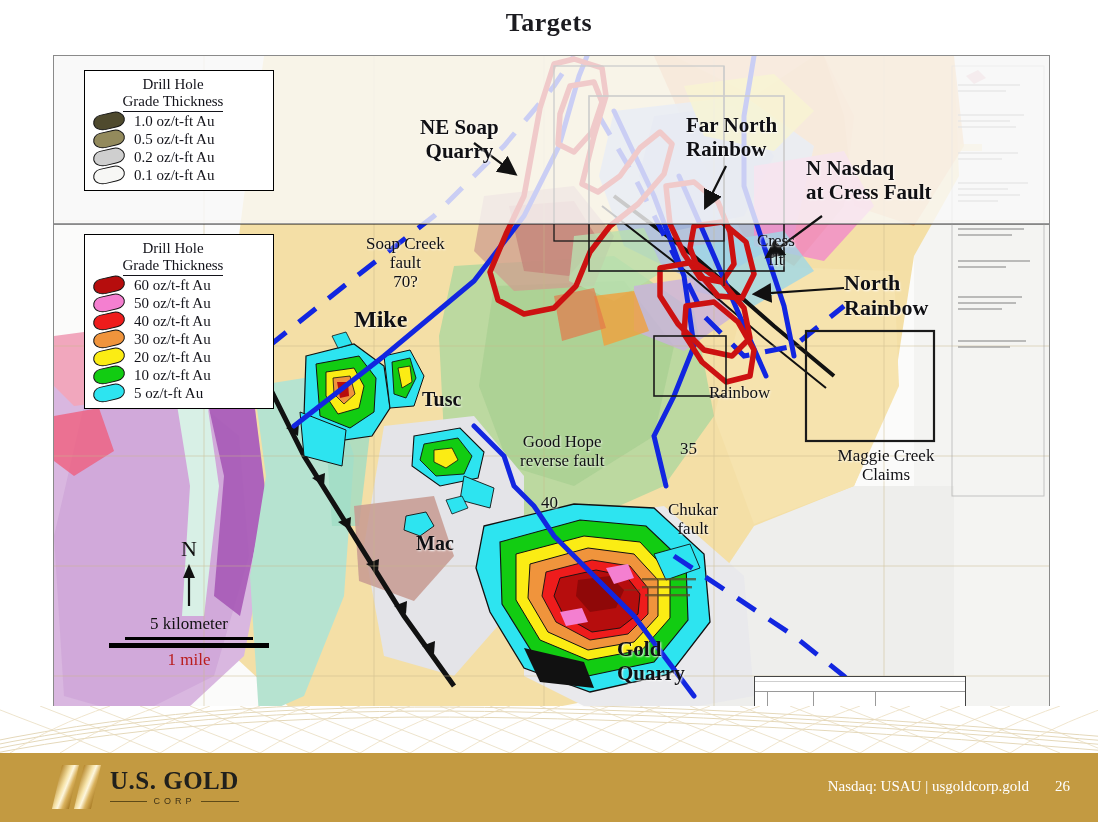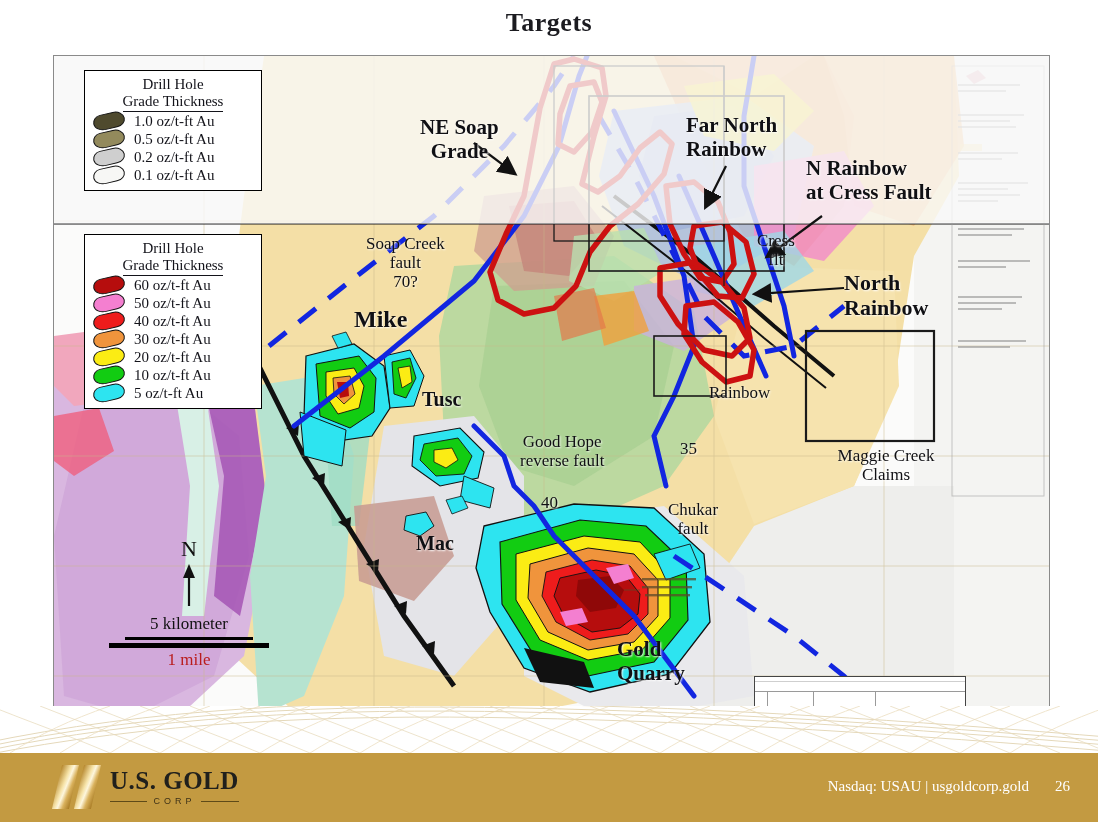--- a/index.html
+++ b/index.html
@@ -23,21 +23,21 @@
   #geology-canvas{position:absolute;left:0;top:0;width:995px;height:665px;}
   
   #top-overlay{
     position:absolute;left:0;top:0;width:995px;height:167px;
     background:rgba(249,249,249,.80);
     border-bottom:1px solid #9a9a9a;
   }
   
   .legend-box{
     position:absolute;background:#ffffff;border:1.5px solid #000;
-    padding:5px 8px 6px 8px;
+    padding:5px 20px 6px 8px;
   }
   .legend-title{
     text-align:center;font-size:15px;color:#13131a;line-height:1.15;
   }
   .legend-title .ul{border-bottom:1.2px solid #13131a;display:inline-block;}
   .legend-row{display:flex;align-items:center;gap:9px;margin-top:1px;}
   .legend-label{font-size:15px;color:#13131a;white-space:nowrap;}
   .pill{
     width:30px;height:14px;border:1.3px solid #111;flex:0 0 auto;
     border-radius:9px 11px 10px 12px / 8px 9px 8px 9px;
@@ -370,26 +370,26 @@
         <path d="M0,0 L9,4.5 L0,9 Z" fill="#111"></path>
       </marker>
     </defs>
     <path d="M420,87 L460,117" stroke="#111" stroke-width="2.2" fill="none" marker-end="url(#ah)"></path>
     <path d="M672,110 L652,150" stroke="#111" stroke-width="2.2" fill="none" marker-end="url(#ah)"></path>
     <path d="M768,160 L714,200" stroke="#111" stroke-width="2.2" fill="none" marker-end="url(#ah)"></path>
     <path d="M790,232 L702,238" stroke="#111" stroke-width="2.2" fill="none" marker-end="url(#ah)"></path>
   </svg>
 
   <div class="maplabel lbl-bold" style="left:366px;top:60px;font-size:21px;text-align:center;">NE Soap
-Grade</div>
+Quarry</div>
 
   <div class="maplabel lbl-bold" style="left:632px;top:58px;font-size:21px;">Far North
 Rainbow</div>
 
-  <div class="maplabel lbl-bold" style="left:752px;top:101px;font-size:21px;">N Rainbow
+  <div class="maplabel lbl-bold" style="left:752px;top:101px;font-size:21px;">N Nasdaq
 at Cress Fault</div>
 
   <div class="maplabel lbl-bold" style="left:790px;top:215px;font-size:22px;">North
 Rainbow</div>
 
   <div class="maplabel lbl-plain" style="left:703px;top:175px;font-size:17px;text-align:center;">Cress
 flt</div>
 
   <div class="maplabel lbl-plain" style="left:312px;top:178px;font-size:17px;text-align:center;">Soap Creek
 fault

